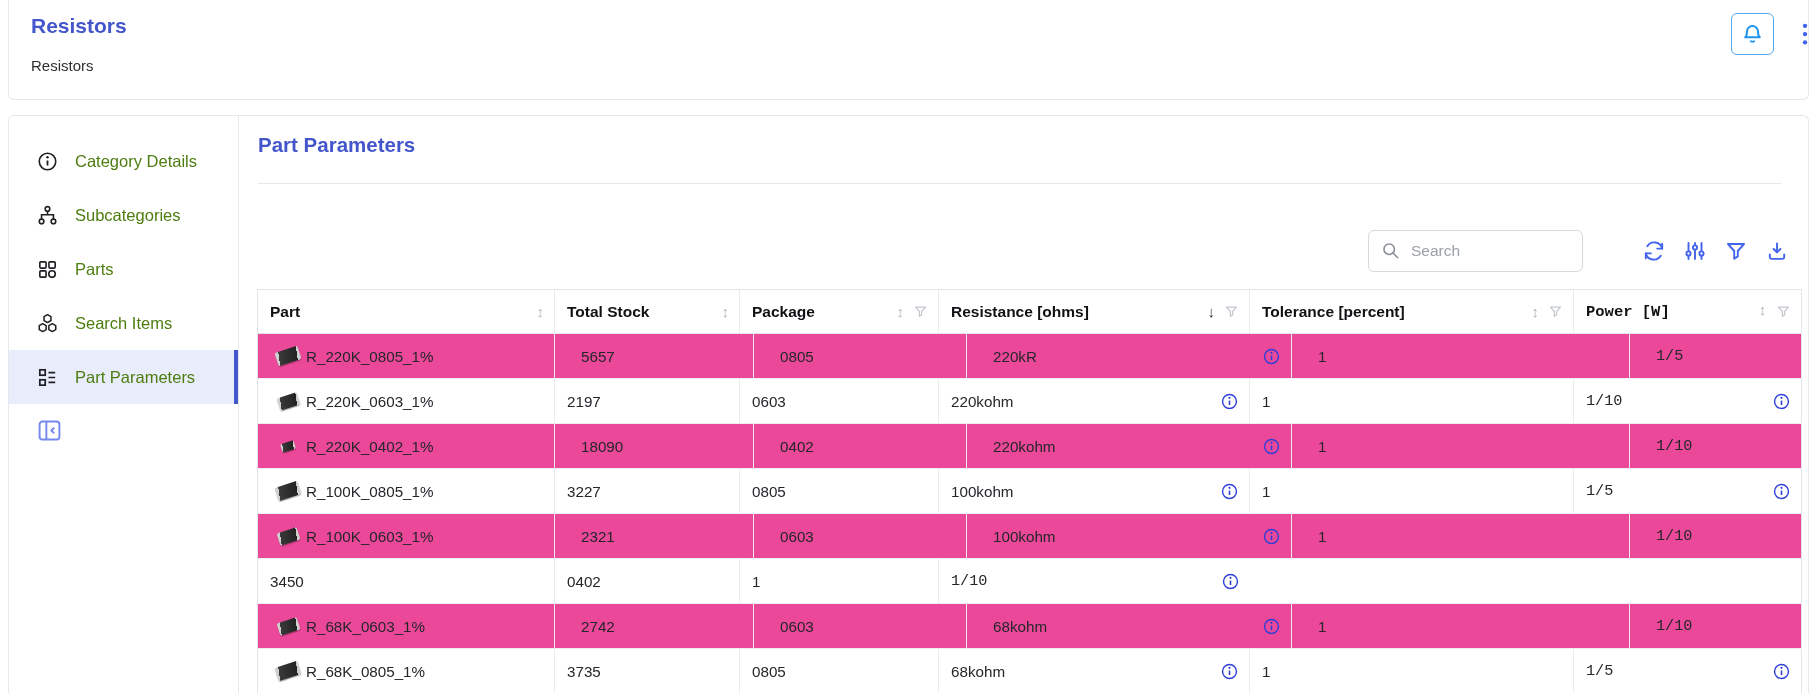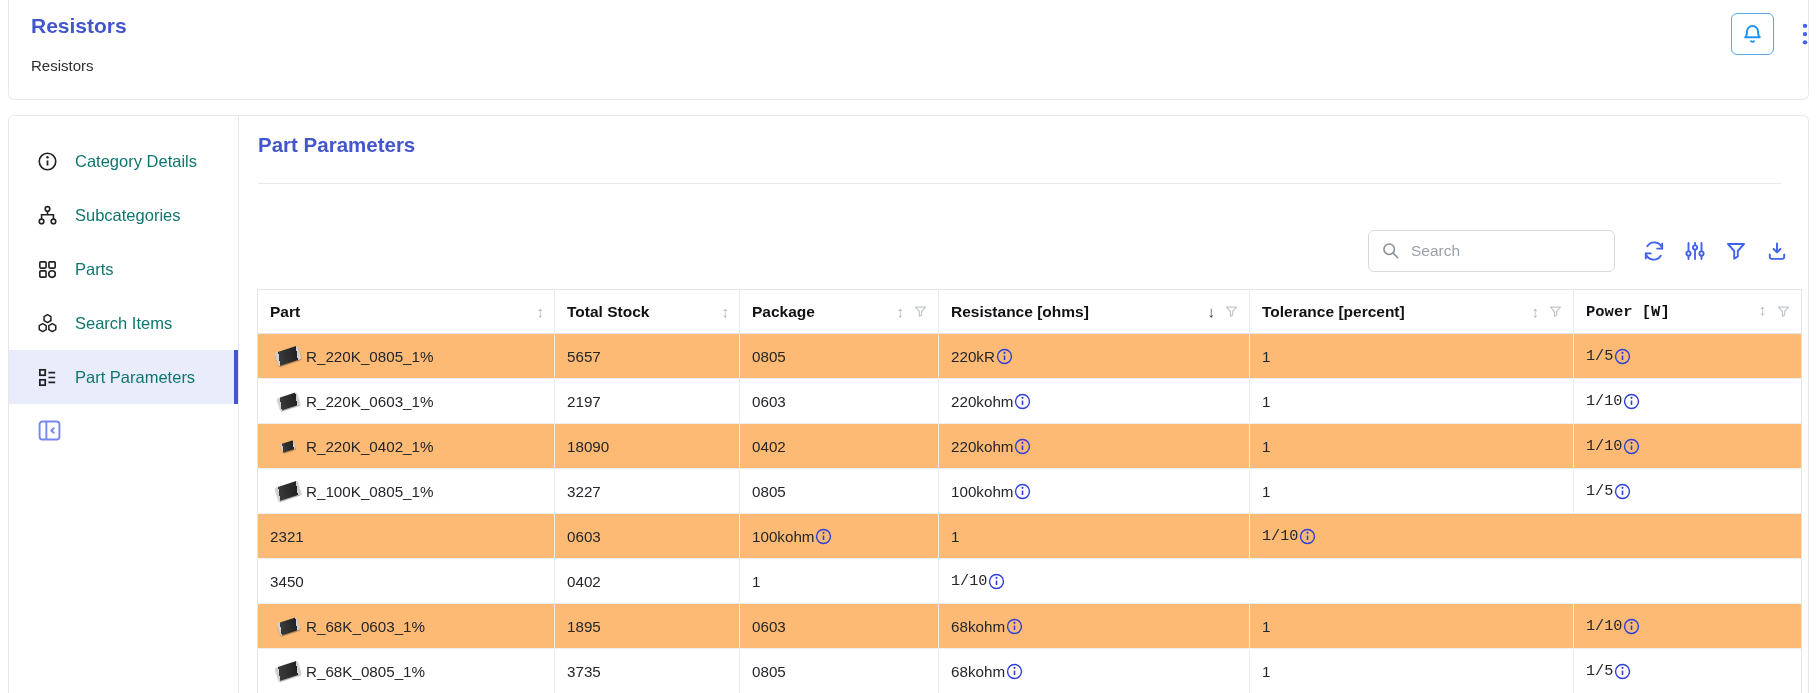--- a/index.html
+++ b/index.html
@@ -27,80 +27,80 @@
   
   .content-card { position:absolute; left:8px; top:115px; width:1801px; height:579px;
                   background:#fff; border:1px solid #e7e8ec; border-bottom:none;
                   border-radius:6px 6px 0 0; overflow:hidden; }
 
   
   .sidebar { position:absolute; left:0; top:0; bottom:0; width:230px;
              border-right:1px solid #e7e8ec; background:#fff; }
   .side-nav { position:absolute; top:18px; left:0; right:0; }
   .side-item { position:relative; height:54px; display:flex; align-items:center;
-               padding-left:27px; gap:16px; cursor:pointer; color:#0f766e; }
+               padding-left:27px; gap:16px; cursor:pointer; color:#4d7c0f; }
   .side-item .s-icon { width:23px; height:23px; color:#202124; flex:0 0 auto; }
   .side-item .s-icon svg { width:23px; height:23px; }
   .side-item .s-label { font-size:16.5px; }
   .side-item.selected { background:#e9ecfb; }
   .side-item.selected::after { content:""; position:absolute; right:0; top:0; bottom:0;
                                width:4px; background:#4456cb; }
   .collapse-row { position:relative; margin-top:13px; padding-left:27px; }
   .collapse-btn { width:27px; height:27px; color:#7688ee; cursor:pointer; }
   .collapse-btn svg { width:27px; height:27px; }
 
   
   .main { position:absolute; left:230px; top:0; right:0; bottom:0; }
   .main-title { position:absolute; left:19px; top:17px; font-size:20.5px;
                 font-weight:bold; color:#4456cb; }
   .title-divider { position:absolute; left:19px; right:27px; top:67px; height:1px;
                    background:#e7e8ec; }
 
-  .search-box { position:absolute; left:1129px; top:114px; width:247px; height:42px; }
+  .search-box { position:absolute; left:1129px; top:114px; width:215px; height:42px; }
   .search-box input { width:100%; height:100%; border:1px solid #d6d9de; border-radius:6px;
                       padding:0 10px 0 42px; font-size:15.5px; color:#333;
                       font-family:"Liberation Sans", sans-serif; outline:none; }
   .search-box input::placeholder { color:#9aa1a8; }
   .search-box .mag { position:absolute; left:12px; top:10px; width:21px; height:21px;
                      color:#8a8f96; pointer-events:none; }
   .search-box .mag svg { width:21px; height:21px; }
 
   .toolbar { position:absolute; top:114px; right:19px; height:42px;
              display:flex; align-items:center; gap:17px; color:#4263eb; }
   .tool-ic { width:24px; height:24px; cursor:pointer; color:#4263eb; }
   .tool-ic svg { width:24px; height:24px; }
 
   
   .table { position:absolute; left:18px; top:173px; width:1545px;
            border:1px solid #e3e5e9; border-bottom:none; font-size:15.2px; color:#24262a; }
   .tr { display:grid; grid-template-columns:297px 185px 199px 311px 324px 227px;
         height:45px; border-bottom:1px solid #eceef2; background:#fff; }
   .tr.head { height:44px; border-bottom:1px solid #e3e5e9; background:#fff; }
-  .tr.stripe { background:#fdba74; }
+  .tr.stripe { background:#ec4899;gap:14px; }
   .td, .th { display:flex; align-items:center; padding:0 10px 0 12px;
              border-right:1px solid #e9ebef; overflow:hidden; white-space:nowrap; }
   .td:last-child, .th:last-child { border-right:none;font-family:Liberation Mono, monospace; }
   .th { font-weight:bold; color:#101114; cursor:pointer; }
   .th .th-label { flex:1 1 auto; font-size:15.5px; }
   .th .h-icons { display:flex; align-items:center; gap:9px; }
   .sort-both { color:#b4bac1; font-size:15px; }
   .sort-desc { color:#34363a; font-size:15px; }
   .h-funnel { width:15px; height:15px; color:#c2c7cd; }
   .h-funnel svg { width:15px; height:15px; }
 
   .part-cell { gap:0; }
   .thumb-wrap { width:36px; flex:0 0 auto; display:flex; align-items:center; justify-content:center; }
   .chip { display:block; border-radius:2px; transform:rotate(-18deg);
           background:linear-gradient(100deg,#cfcfcf 0%,#cfcfcf 15%,#3a3a3a 15%,#222 85%,#cfcfcf 85%);
           box-shadow:0 1px 1px rgba(0,0,0,.35); }
   .chip.p0805 { width:24px; height:14px; }
   .chip.p0603 { width:21px; height:13px; }
   .chip.p0402 { width:14px; height:9px; }
 
-  .with-info { }
+  .with-info { justify-content:space-between; }
   .info-ic { width:19px; height:19px; color:#2e3fd8; cursor:pointer; flex:0 0 auto; }
   .info-ic svg { width:19px; height:19px; }
 </style>
 </head>
 <body>
 
 <div class="header-card">
   <div class="page-title">Resistors</div>
   <div class="breadcrumb">Resistors</div>
   <div class="bell-btn">
@@ -432,20 +432,26 @@
             <span class="info-ic">
               <svg viewBox="0 0 24 24">
                 <circle cx="12" cy="12" r="8.8" fill="none" stroke="currentColor" stroke-width="1.8"></circle>
                 <line x1="12" y1="10.8" x2="12" y2="16.4" stroke="currentColor" stroke-width="2"></line>
                 <circle cx="12" cy="7.4" r="1.35" fill="currentColor"></circle>
               </svg>
             </span>
           </div>
         </div>
         <div class="tr stripe">
+          <div class="td part-cell">
+            <span class="thumb-wrap">
+              <span class="chip p0603"></span>
+            </span>
+            <span>R_100K_0603_1%</span>
+          </div>
           <div class="td">
             <span>2321</span>
           </div>
           <div class="td">
             <span>0603</span>
           </div>
           <div class="td with-info">
             <span>100kohm</span>
             <span class="info-ic">
               <svg viewBox="0 0 24 24">
@@ -491,21 +497,21 @@
           </div>
         </div>
         <div class="tr stripe">
           <div class="td part-cell">
             <span class="thumb-wrap">
               <span class="chip p0603"></span>
             </span>
             <span>R_68K_0603_1%</span>
           </div>
           <div class="td">
-            <span>1895</span>
+            <span>2742</span>
           </div>
           <div class="td">
             <span>0603</span>
           </div>
           <div class="td with-info">
             <span>68kohm</span>
             <span class="info-ic">
               <svg viewBox="0 0 24 24">
                 <circle cx="12" cy="12" r="8.8" fill="none" stroke="currentColor" stroke-width="1.8"></circle>
                 <line x1="12" y1="10.8" x2="12" y2="16.4" stroke="currentColor" stroke-width="2"></line>

